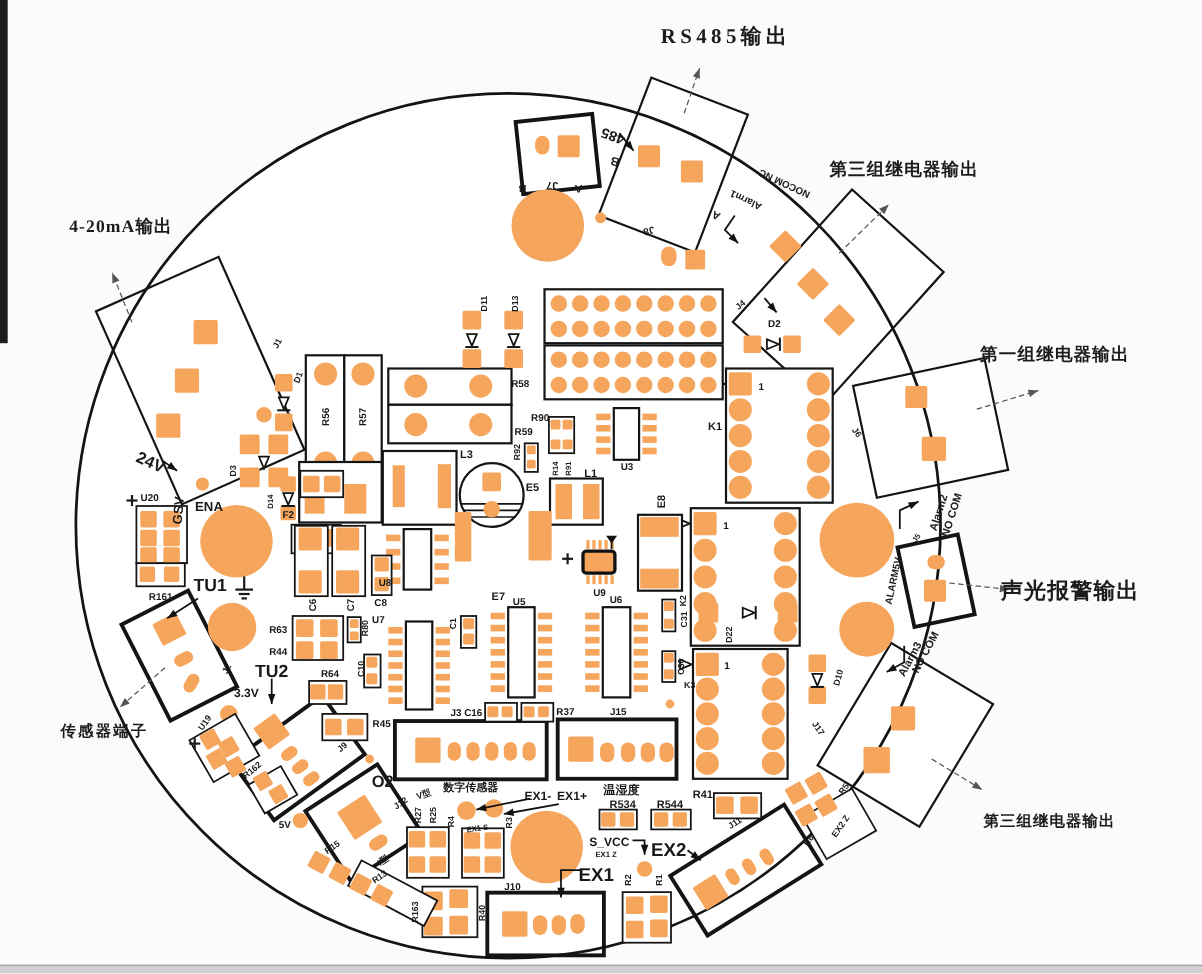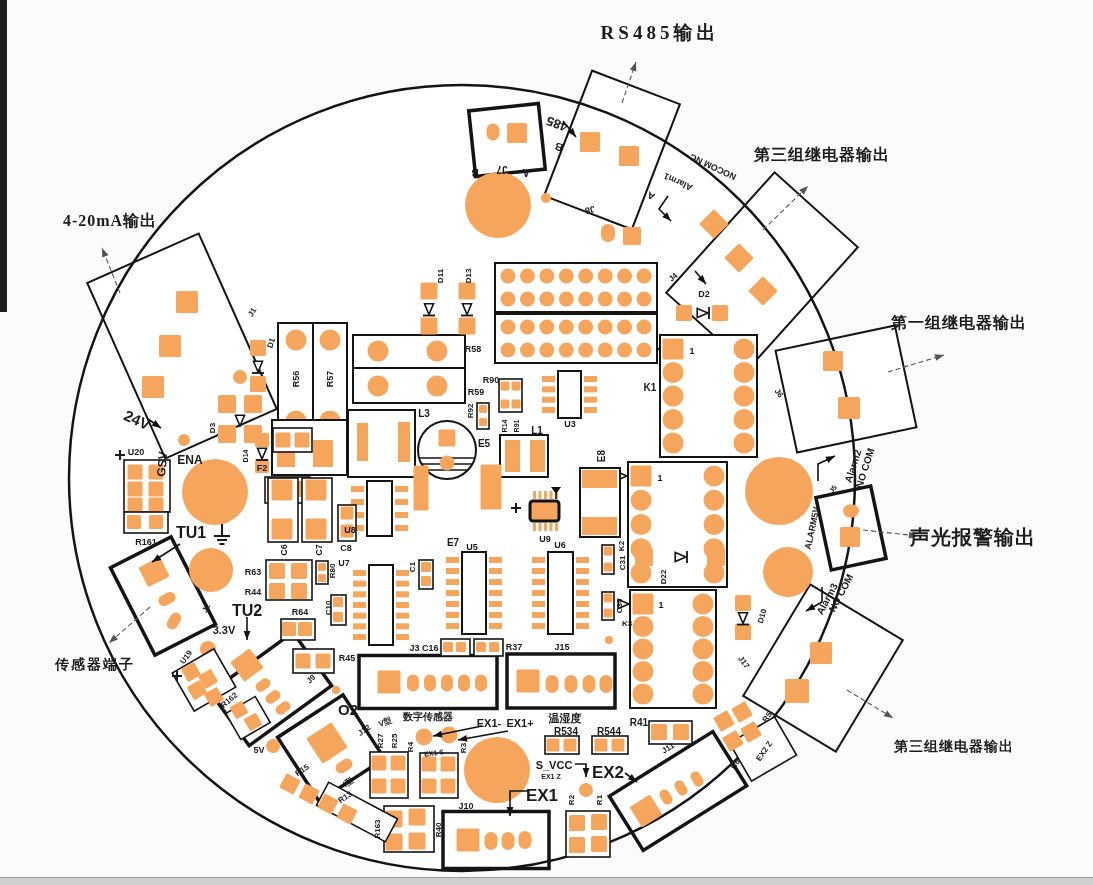--- a/index.html
+++ b/index.html
@@ -579,16 +579,16 @@
       <line x1="214" y1="536" x2="230" y2="536" stroke="#1a1a1a" stroke-width="2"></line>
       <line x1="217" y1="540" x2="227" y2="540" stroke="#1a1a1a" stroke-width="2"></line>
       <line x1="219.5" y1="544" x2="224.5" y2="544" stroke="#1a1a1a" stroke-width="2"></line>
     </svg>
   <div class="callout" style="left:660px;top:33px;font-size:19px;letter-spacing:4px;">RS485输出</div>
   <div class="callout" style="left:822px;top:155px;font-size:16px;letter-spacing:1px;">第三组继电器输出</div>
   <div class="callout" style="left:959px;top:323px;font-size:16px;letter-spacing:1px;">第一组继电器输出</div>
   <div class="callout" style="left:973px;top:537px;font-size:20px;letter-spacing:1px;">声光报警输出</div>
   <div class="callout" style="left:954px;top:747px;font-size:14px;letter-spacing:1px;">第三组继电器输出</div>
   <div class="callout" style="left:95px;top:665px;font-size:14px;letter-spacing:2px;">传感器端子</div>
-  <div class="callout" style="left:110px;top:221px;font-size:16px;letter-spacing:1px;">4-20mA输出</div>
+  <div class="callout" style="left:110px;top:206px;font-size:16px;letter-spacing:1px;">4-20mA输出</div>
   <div class="strip-left"></div>
   <div class="strip-bottom"></div>
 </div>
 
 </body></html>

